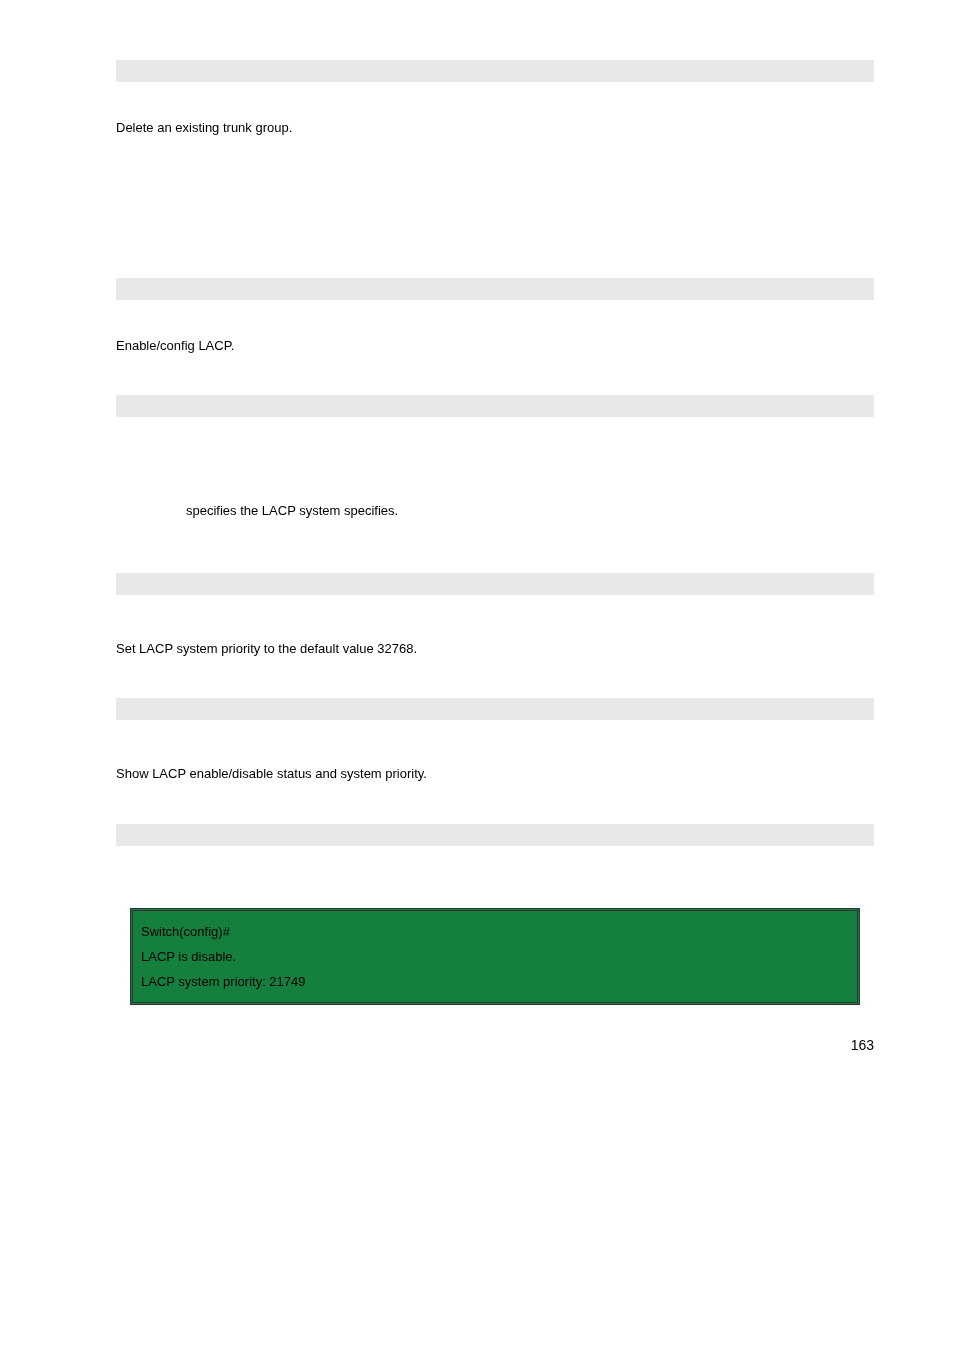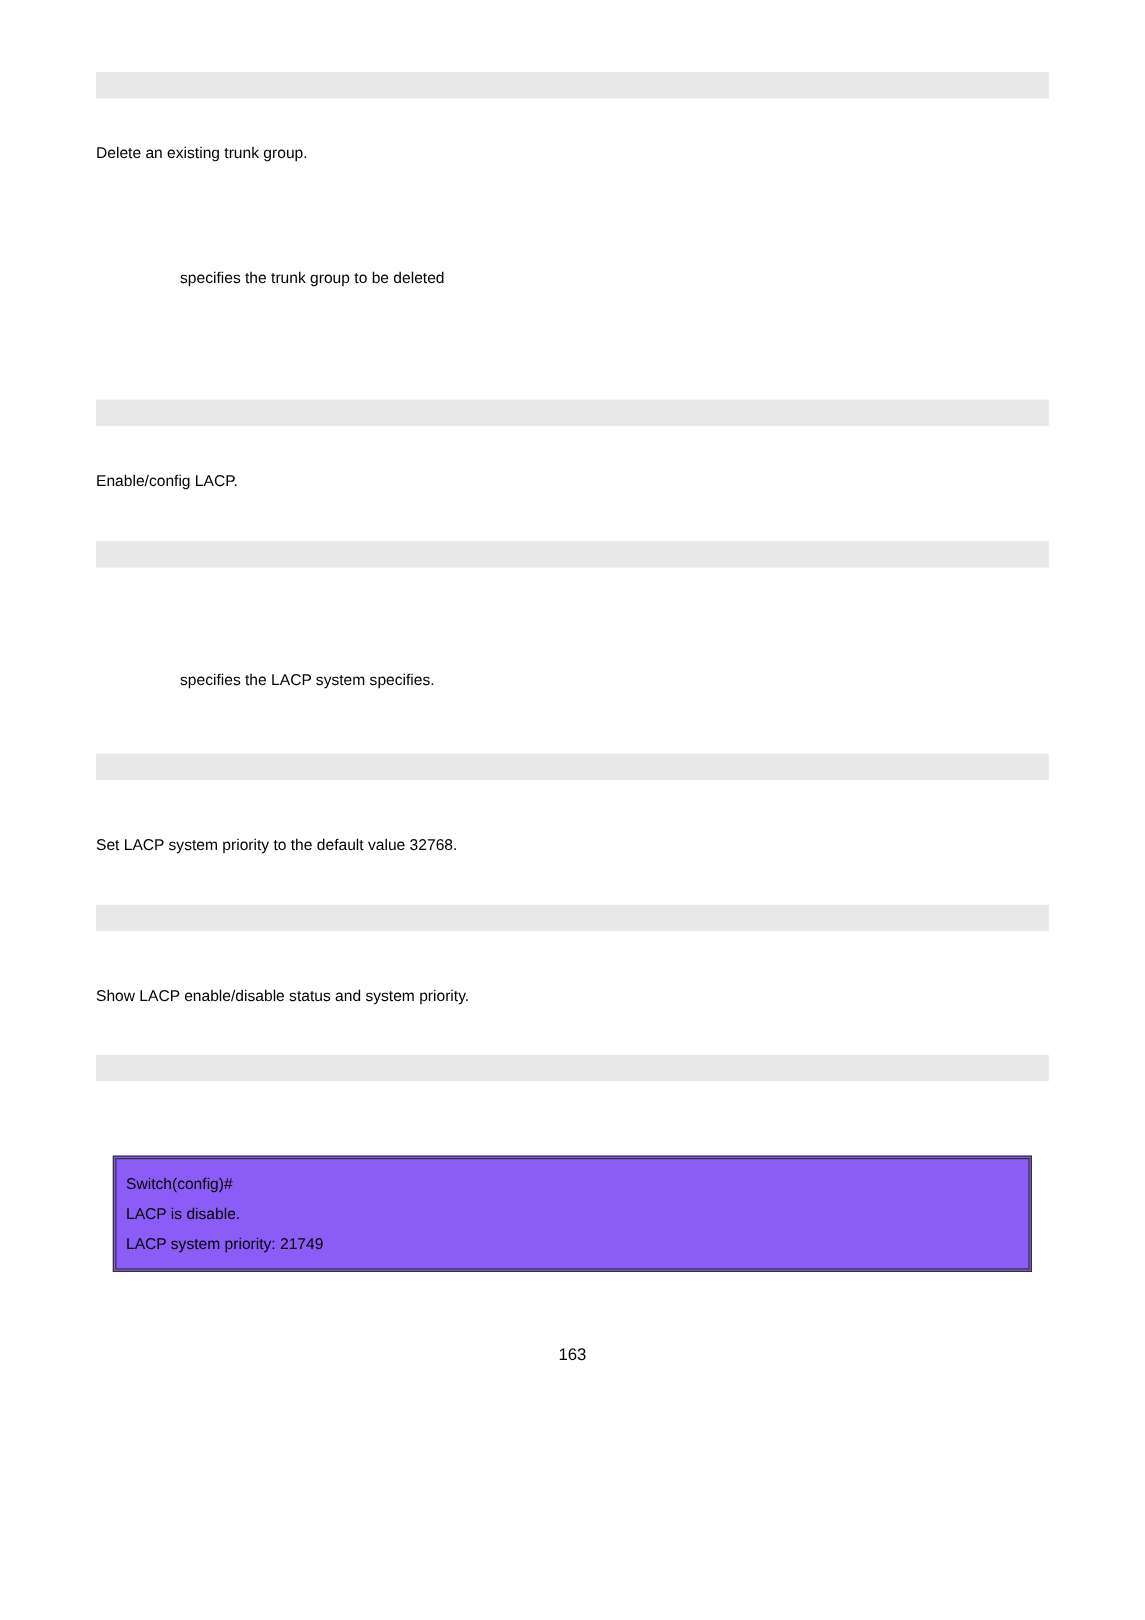--- a/index.html
+++ b/index.html
@@ -10,66 +10,63 @@
   body {
     font-family: Arial, Helvetica, sans-serif;
     font-size: 13px;
     color: #000;
     background: #fff;
     width: 954px;
     margin: 0 auto;
     padding: 0;
   }
   .page {
-    padding: 60px 80px 40px 80px;
+    padding: 60px 80px 40px 116px;
   }
   .gray-bar {
     background-color: #e8e8e8;
     height: 22px;
     margin-bottom: 36px;
   }
   .text-block {
     margin-bottom: 36px;
     line-height: 1.5;
   }
   .indented {
     padding-left: 70px;
   }
   .code-box {
     margin: 18px 14px 0 14px;
     border: 3px double #333;
-    background-color: #8b5cf6;
+    background-color: #15803d;
     padding: 8px 8px 8px 8px;
   }
   .code-box div {
     padding: 5px 0;
     font-family: Arial, Helvetica, sans-serif;
     font-size: 13px;
   }
   .page-number {
-    text-align: center;
-    margin-top: 60px;
+    text-align: right;
+    margin-top: 32px;
     font-size: 14px;
   }
 </style>
 </head>
 <body>
 
 <div class="page">
   <div class="gray-bar"></div>
 
   <div class="text-block">
     <span>Delete an existing trunk group.</span>
   </div>
 
   <div style="height:48px;"></div>
 
-  <div class="text-block indented">
-    <span>specifies the trunk group to be deleted</span>
-  </div>
 
   <div style="height:56px;"></div>
 
   <div class="gray-bar"></div>
 
   <div class="text-block">
     <span>Enable/config LACP.</span>
   </div>
 
   <div style="height:4px;"></div>

